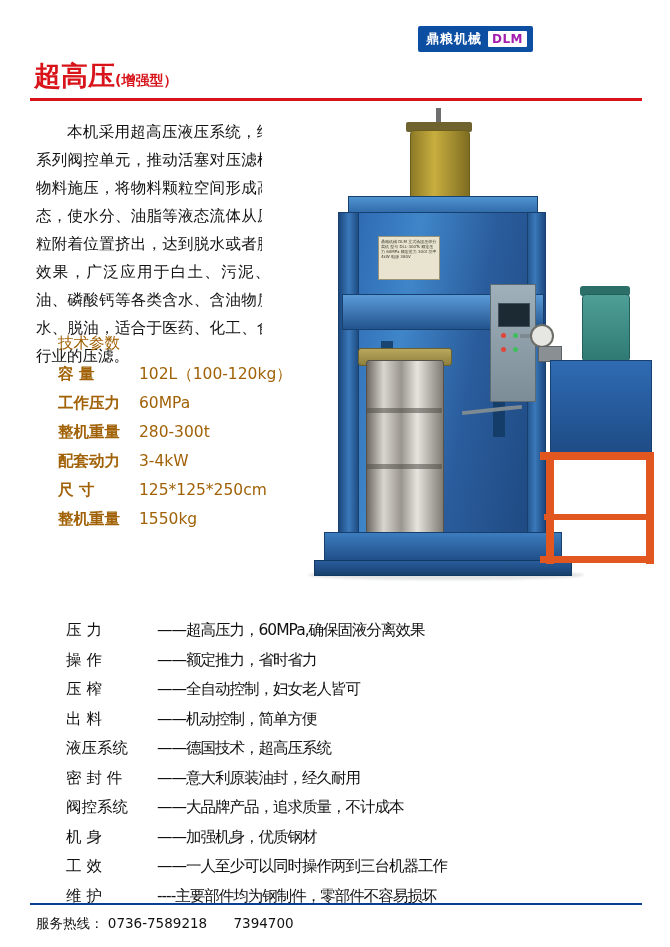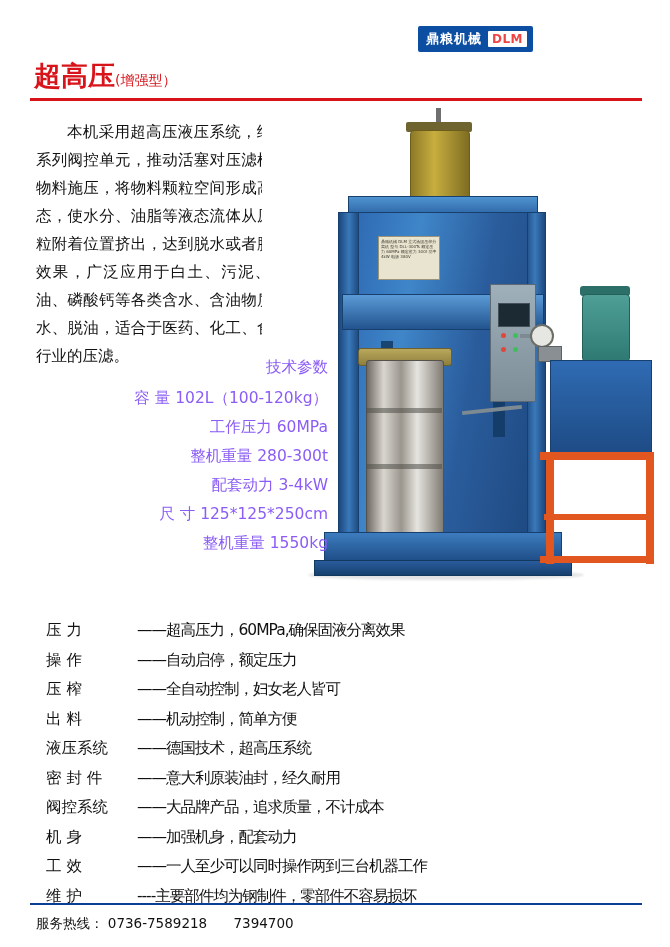--- a/index.html
+++ b/index.html
@@ -33,21 +33,21 @@
   }
   .logo-cn {
     color: #ffffff;
     font-size: 13px;
     font-weight: bold;
     letter-spacing: 1px;
     margin-right: 6px;
   }
   .logo-en {
     background: #ffffff;
-    color: #ef4444;
+    color: #a21caf;
     font-size: 12px;
     font-weight: bold;
     padding: 1px 4px;
     border-radius: 1px;
     letter-spacing: 0.5px;
   }
   
   .title-row {
     position: absolute;
     top: 58px;
@@ -59,21 +59,21 @@
   }
   .title-red {
     color: #d8141a;
     font-size: 27px;
     font-weight: bold;
     letter-spacing: 0px;
   }
   .title-red-small {
     color: #d8141a;
     font-size: 14px;
-    font-weight: normal;
+    font-weight: bold;
     text-align: center;
   }
   .title-blue {
     color: #0b3f96;
     font-size: 27px;
     font-weight: bold;
     margin-left: 2px;
   }
   .title-rule {
     position: absolute;
@@ -91,52 +91,53 @@
     width: 268px;
     font-size: 15.5px;
     line-height: 28px;
     color: #111111;
     text-align: justify;
     text-indent: 31px;
   }
   
   .specs {
     position: absolute;
-    top: 352px;
+    top: 328px;
     left: 58px;
     width: 270px;
-    color: #8b5cf6;
-    text-align: right;
+    color: #a16207;
   }
   .specs-title {
     font-size: 15.5px;
     line-height: 30px;
     margin-bottom: 2px;
   }
   .spec-row {
     font-size: 15.5px;
     line-height: 29px;
     white-space: nowrap;
   }
   .spec-label {
     display: inline-block;
     min-width: 76px;
+    font-weight: bold;
   }
   
   .features {
     position: absolute;
     top: 616px;
     left: 46px;
     width: 590px;
     color: #111111;
   }
   .feature-row {
     font-size: 15.5px;
     line-height: 29.5px;
     white-space: nowrap;
+    margin-left: 20px;
   }
   .feat-label {
     display: inline-block;
     width: 86px;
   }
   .feat-label.wide {
     width: 86px;
     letter-spacing: 0px;
   }
   .feat-dash {
@@ -530,21 +531,21 @@
     </div>
   </div>
 
   <div class="features">
     <div class="feature-row">
       <span class="feat-label">压      力</span>
       <span class="feat-dash">——超高压力，60MPa,确保固液分离效果</span>
     </div>
     <div class="feature-row">
       <span class="feat-label">操      作</span>
-      <span class="feat-dash">——自动启停，额定压力</span>
+      <span class="feat-dash">——额定推力，省时省力</span>
     </div>
     <div class="feature-row">
       <span class="feat-label">压      榨</span>
       <span class="feat-dash">——全自动控制，妇女老人皆可</span>
     </div>
     <div class="feature-row">
       <span class="feat-label">出      料</span>
       <span class="feat-dash">——机动控制，简单方便</span>
     </div>
     <div class="feature-row">
@@ -554,21 +555,21 @@
     <div class="feature-row">
       <span class="feat-label wide">密  封  件</span>
       <span class="feat-dash">——意大利原装油封，经久耐用</span>
     </div>
     <div class="feature-row">
       <span class="feat-label wide">阀控系统</span>
       <span class="feat-dash">——大品牌产品，追求质量，不计成本</span>
     </div>
     <div class="feature-row">
       <span class="feat-label">机      身</span>
-      <span class="feat-dash">——加强机身，配套动力</span>
+      <span class="feat-dash">——加强机身，优质钢材</span>
     </div>
     <div class="feature-row">
       <span class="feat-label">工      效</span>
       <span class="feat-dash">——一人至少可以同时操作两到三台机器工作</span>
     </div>
     <div class="feature-row">
       <span class="feat-label">维      护</span>
       <span class="feat-dash">----主要部件均为钢制件，零部件不容易损坏</span>
     </div>
   </div>

